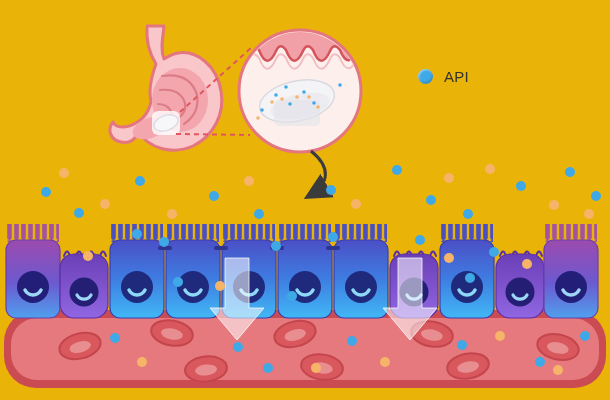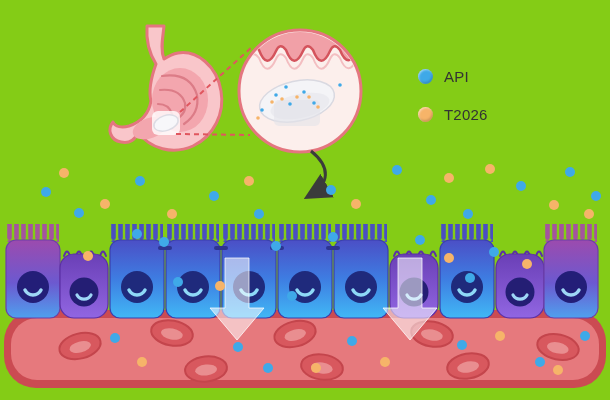--- a/index.html
+++ b/index.html
@@ -1,17 +1,17 @@
 <!DOCTYPE html>
 <html><head>
 <meta charset="utf-8">
 <style>
   *{margin:0;padding:0;box-sizing:border-box}
   html,body{background:#fff;font-family:"Liberation Sans",sans-serif}
-  .stage{position:relative;width:610px;height:400px;background:#84cc16;overflow:hidden}
+  .stage{position:relative;width:610px;height:400px;background:#eab308;overflow:hidden}
   .stage svg{position:absolute;left:0;top:0}
   .legend{position:absolute;left:418px;top:68px;display:flex;flex-direction:column;gap:21px}
   .legend-item{display:flex;align-items:center;gap:11px}
   .dot{width:15px;height:15px;border-radius:50%;
        box-shadow:inset -1px -2px 2px rgba(0,0,0,.15), inset 1px 1px 2px rgba(255,255,255,.5)}
   .legend-label{font-size:15px;color:#333;letter-spacing:.2px}
 </style>
 </head>
 <body>
 
@@ -226,19 +226,15 @@
         <circle cx="318" cy="107" r="1.8" fill="#F6B469"></circle>
         <circle cx="258" cy="118" r="1.8" fill="#F6B469"></circle>
       </g>
   </svg>
 
   <div class="legend">
     <div class="legend-item">
       <span class="dot" style="background: rgb(63, 169, 232);"></span>
       <span class="legend-label">API</span>
     </div>
-    <div class="legend-item">
-      <span class="dot" style="background: rgb(246, 180, 105);"></span>
-      <span class="legend-label">T2026</span>
-    </div>
   </div>
 
 </div>
 
 </body></html>

